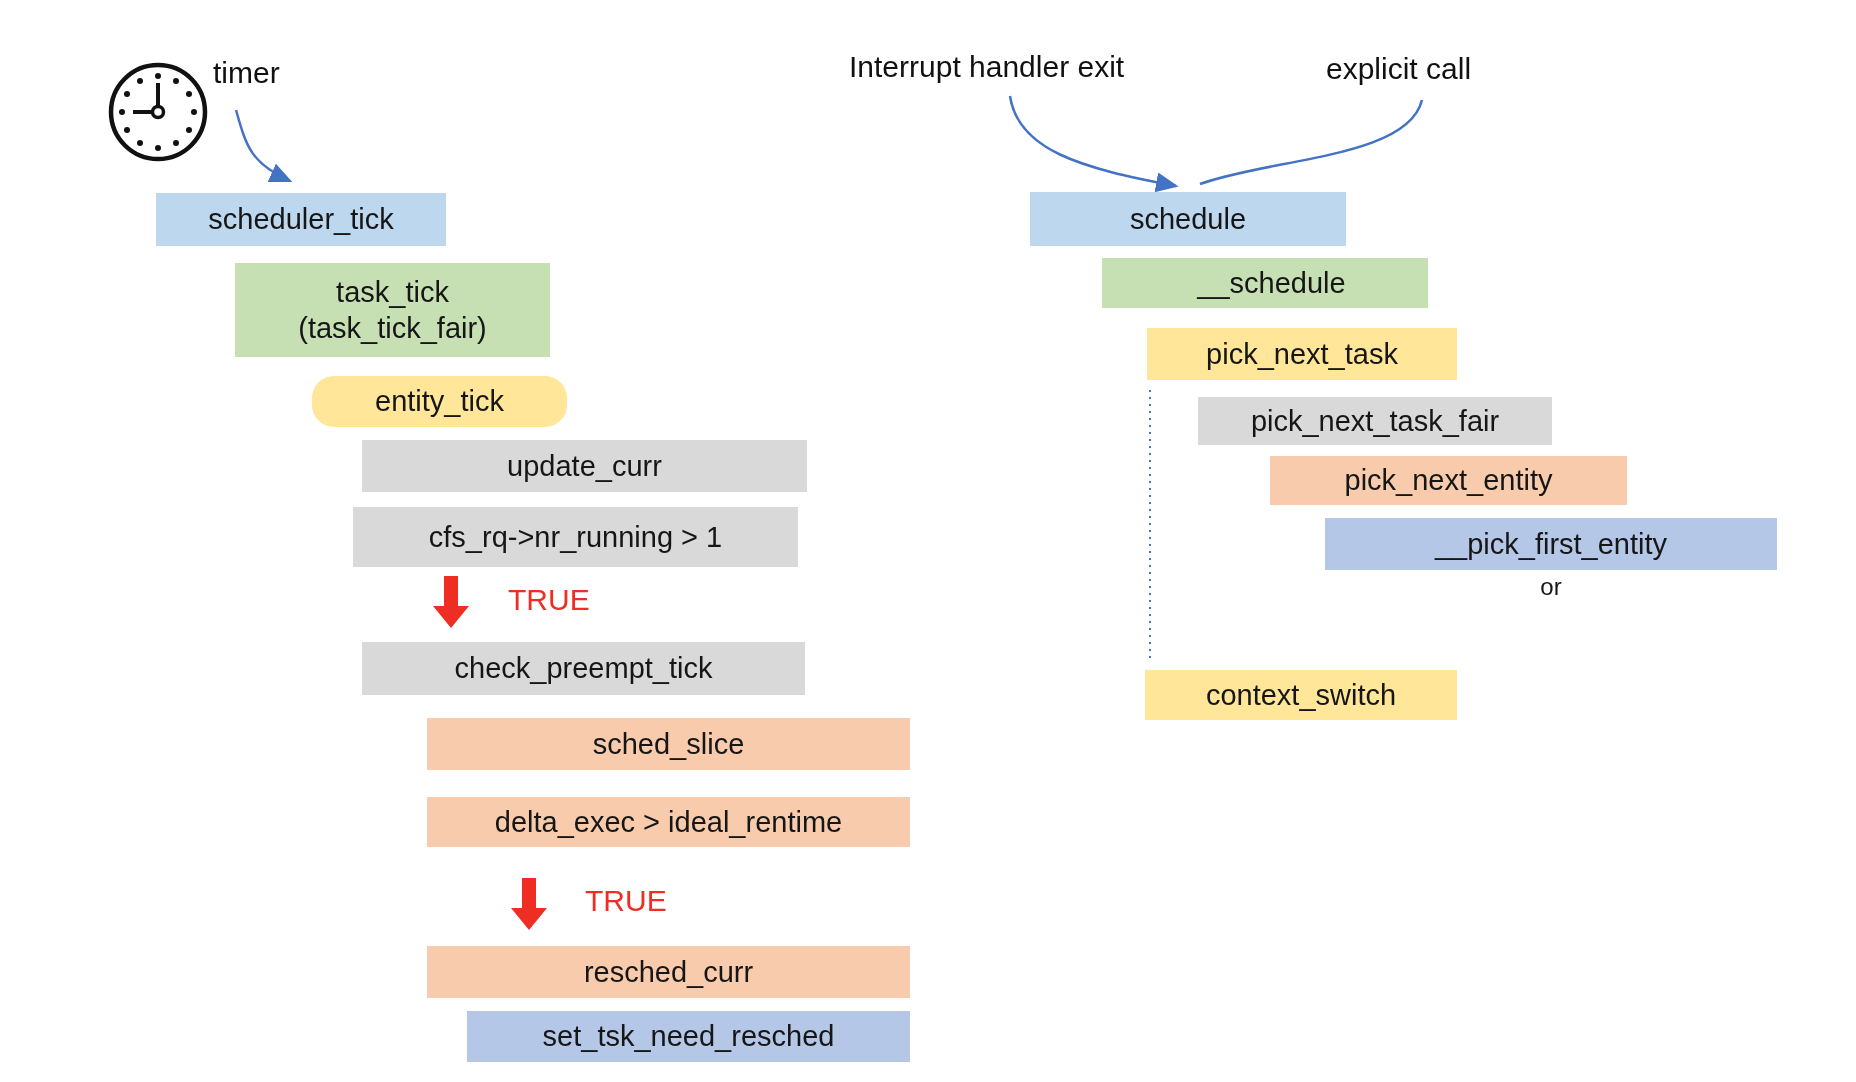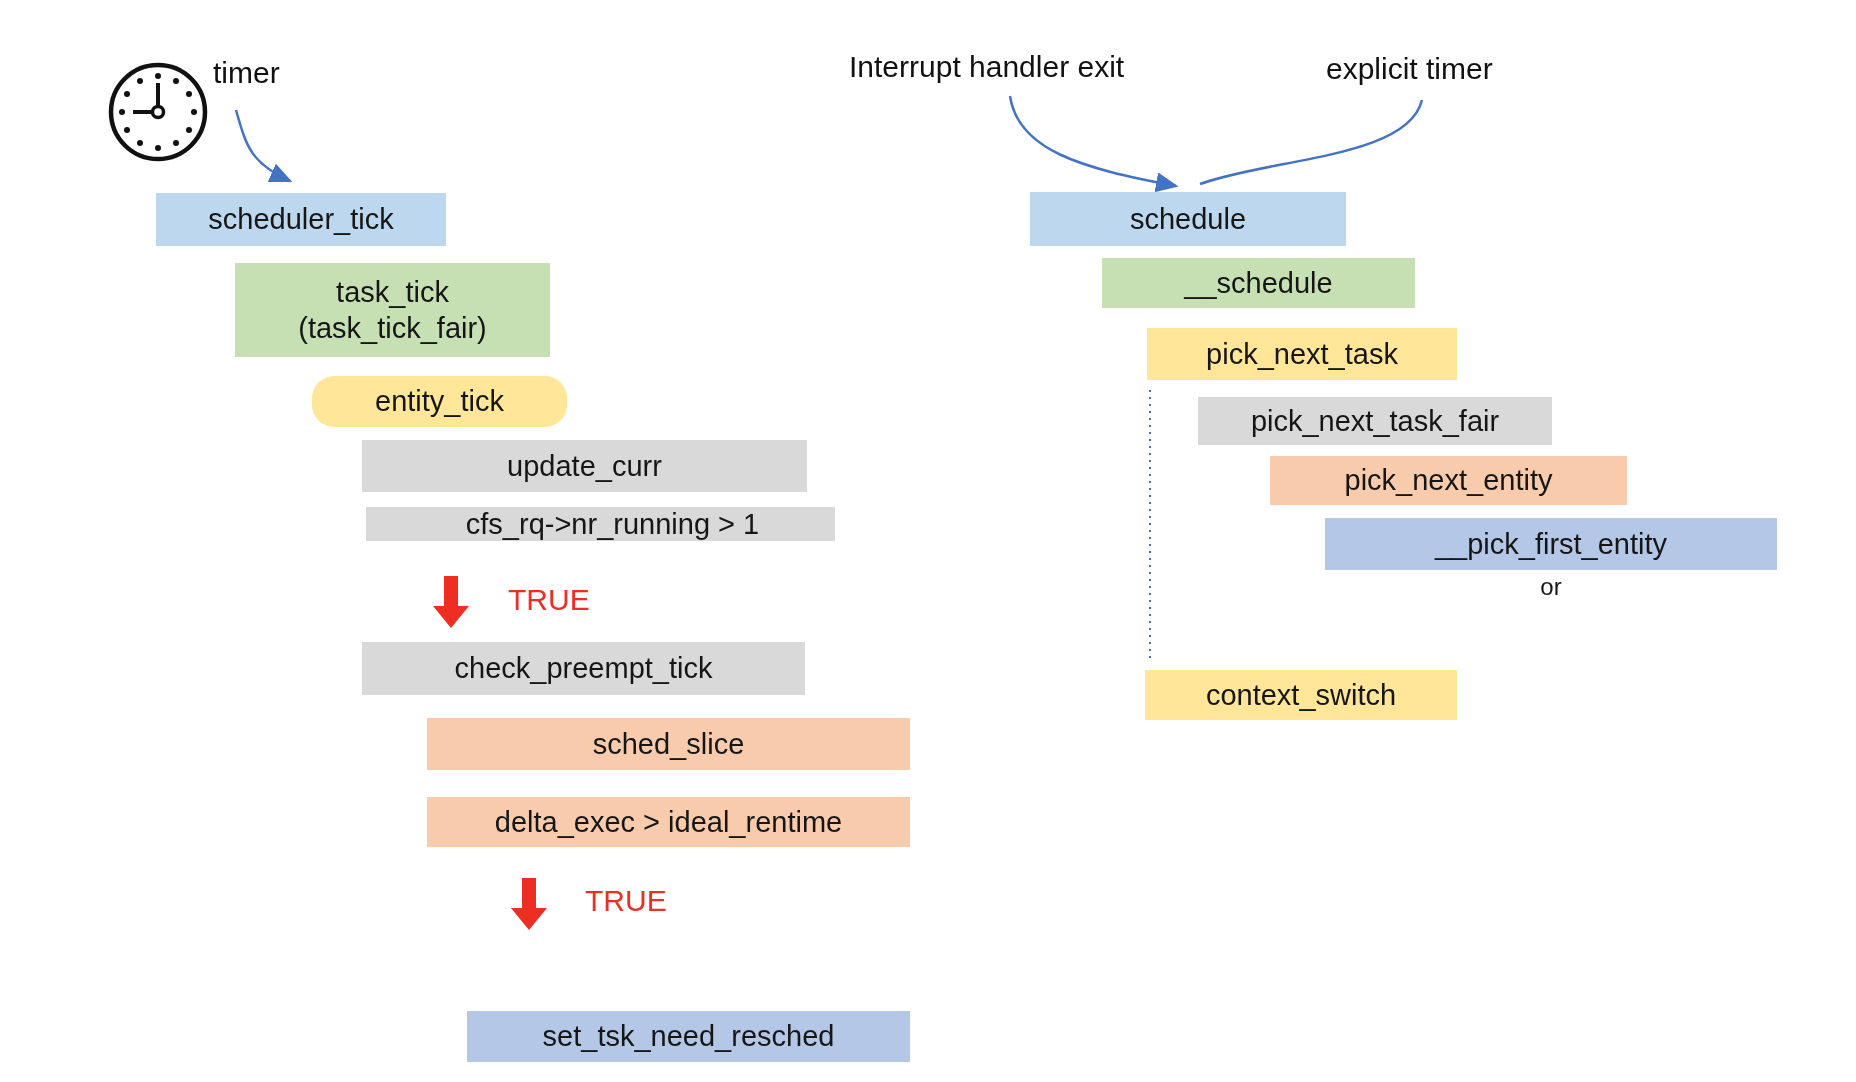--- a/index.html
+++ b/index.html
@@ -93,53 +93,54 @@
 
     <path d="M522,878 L536,878 L536,908 L547,908 L529,930 L511,908 L522,908 Z" fill="#ee2e23"></path>
 
     <line x1="1150" y1="390" x2="1150" y2="662" stroke="#4472c4" stroke-width="2" stroke-dasharray="2 5"></line>
   </svg>
 
   <div class="lbl" style="left:213px;top:56px;">timer</div>
 
   <div class="lbl" style="left:849px;top:50px;">Interrupt handler exit</div>
 
-  <div class="lbl" style="left:1326px;top:52px;">explicit timer</div>
+  <div class="lbl" style="left:1326px;top:52px;">explicit call</div>
 
   <div class="true-lbl" style="left:508px;top:583px;">TRUE</div>
 
   <div class="true-lbl" style="left:585px;top:884px;">TRUE</div>
 
   <div class="box c-blue1" style="left:156px;top:193px;width:290px;height:53px;">scheduler_tick</div>
 
   <div class="box c-green" style="left:235px;top:263px;width:315px;height:94px;">
     <div>
       <span class="sub">task_tick</span>
       <span class="sub">(task_tick_fair)</span>
     </div>
   </div>
 
   <div class="box c-yellow" style="left:312px;top:376px;width:255px;height:51px;border-radius:22px;">entity_tick</div>
 
   <div class="box c-gray" style="left:362px;top:440px;width:445px;height:52px;">update_curr</div>
 
-  <div class="box c-gray" style="left:366px;top:507px;width:445px;height:34px;padding-left:24px;">cfs_rq-&gt;nr_running &gt; 1</div>
+  <div class="box c-gray" style="left:353px;top:507px;width:445px;height:60px;">cfs_rq-&gt;nr_running &gt; 1</div>
 
   <div class="box c-gray" style="left:362px;top:642px;width:443px;height:53px;">check_preempt_tick</div>
 
   <div class="box c-orange" style="left:427px;top:718px;width:483px;height:52px;">sched_slice</div>
 
   <div class="box c-orange" style="left:427px;top:797px;width:483px;height:50px;">delta_exec &gt; ideal_rentime</div>
 
+  <div class="box c-orange" style="left:427px;top:946px;width:483px;height:52px;">resched_curr</div>
 
   <div class="box c-blue2" style="left:467px;top:1011px;width:443px;height:51px;">set_tsk_need_resched</div>
 
   <div class="box c-blue1" style="left:1030px;top:192px;width:316px;height:54px;">schedule</div>
 
-  <div class="box c-green" style="left:1102px;top:258px;width:313px;height:50px;">__schedule</div>
+  <div class="box c-green" style="left:1102px;top:258px;width:313px;height:50px;padding-left:13px;">__schedule</div>
 
   <div class="box c-yellow" style="left:1147px;top:328px;width:310px;height:52px;">pick_next_task</div>
 
   <div class="box c-gray" style="left:1198px;top:397px;width:354px;height:48px;">pick_next_task_fair</div>
 
   <div class="box c-orange" style="left:1270px;top:456px;width:357px;height:49px;">pick_next_entity</div>
 
   <div class="box c-blue2" style="left:1325px;top:518px;width:452px;height:52px;">__pick_first_entity</div>
 
   <div class="or-lbl">or</div>

